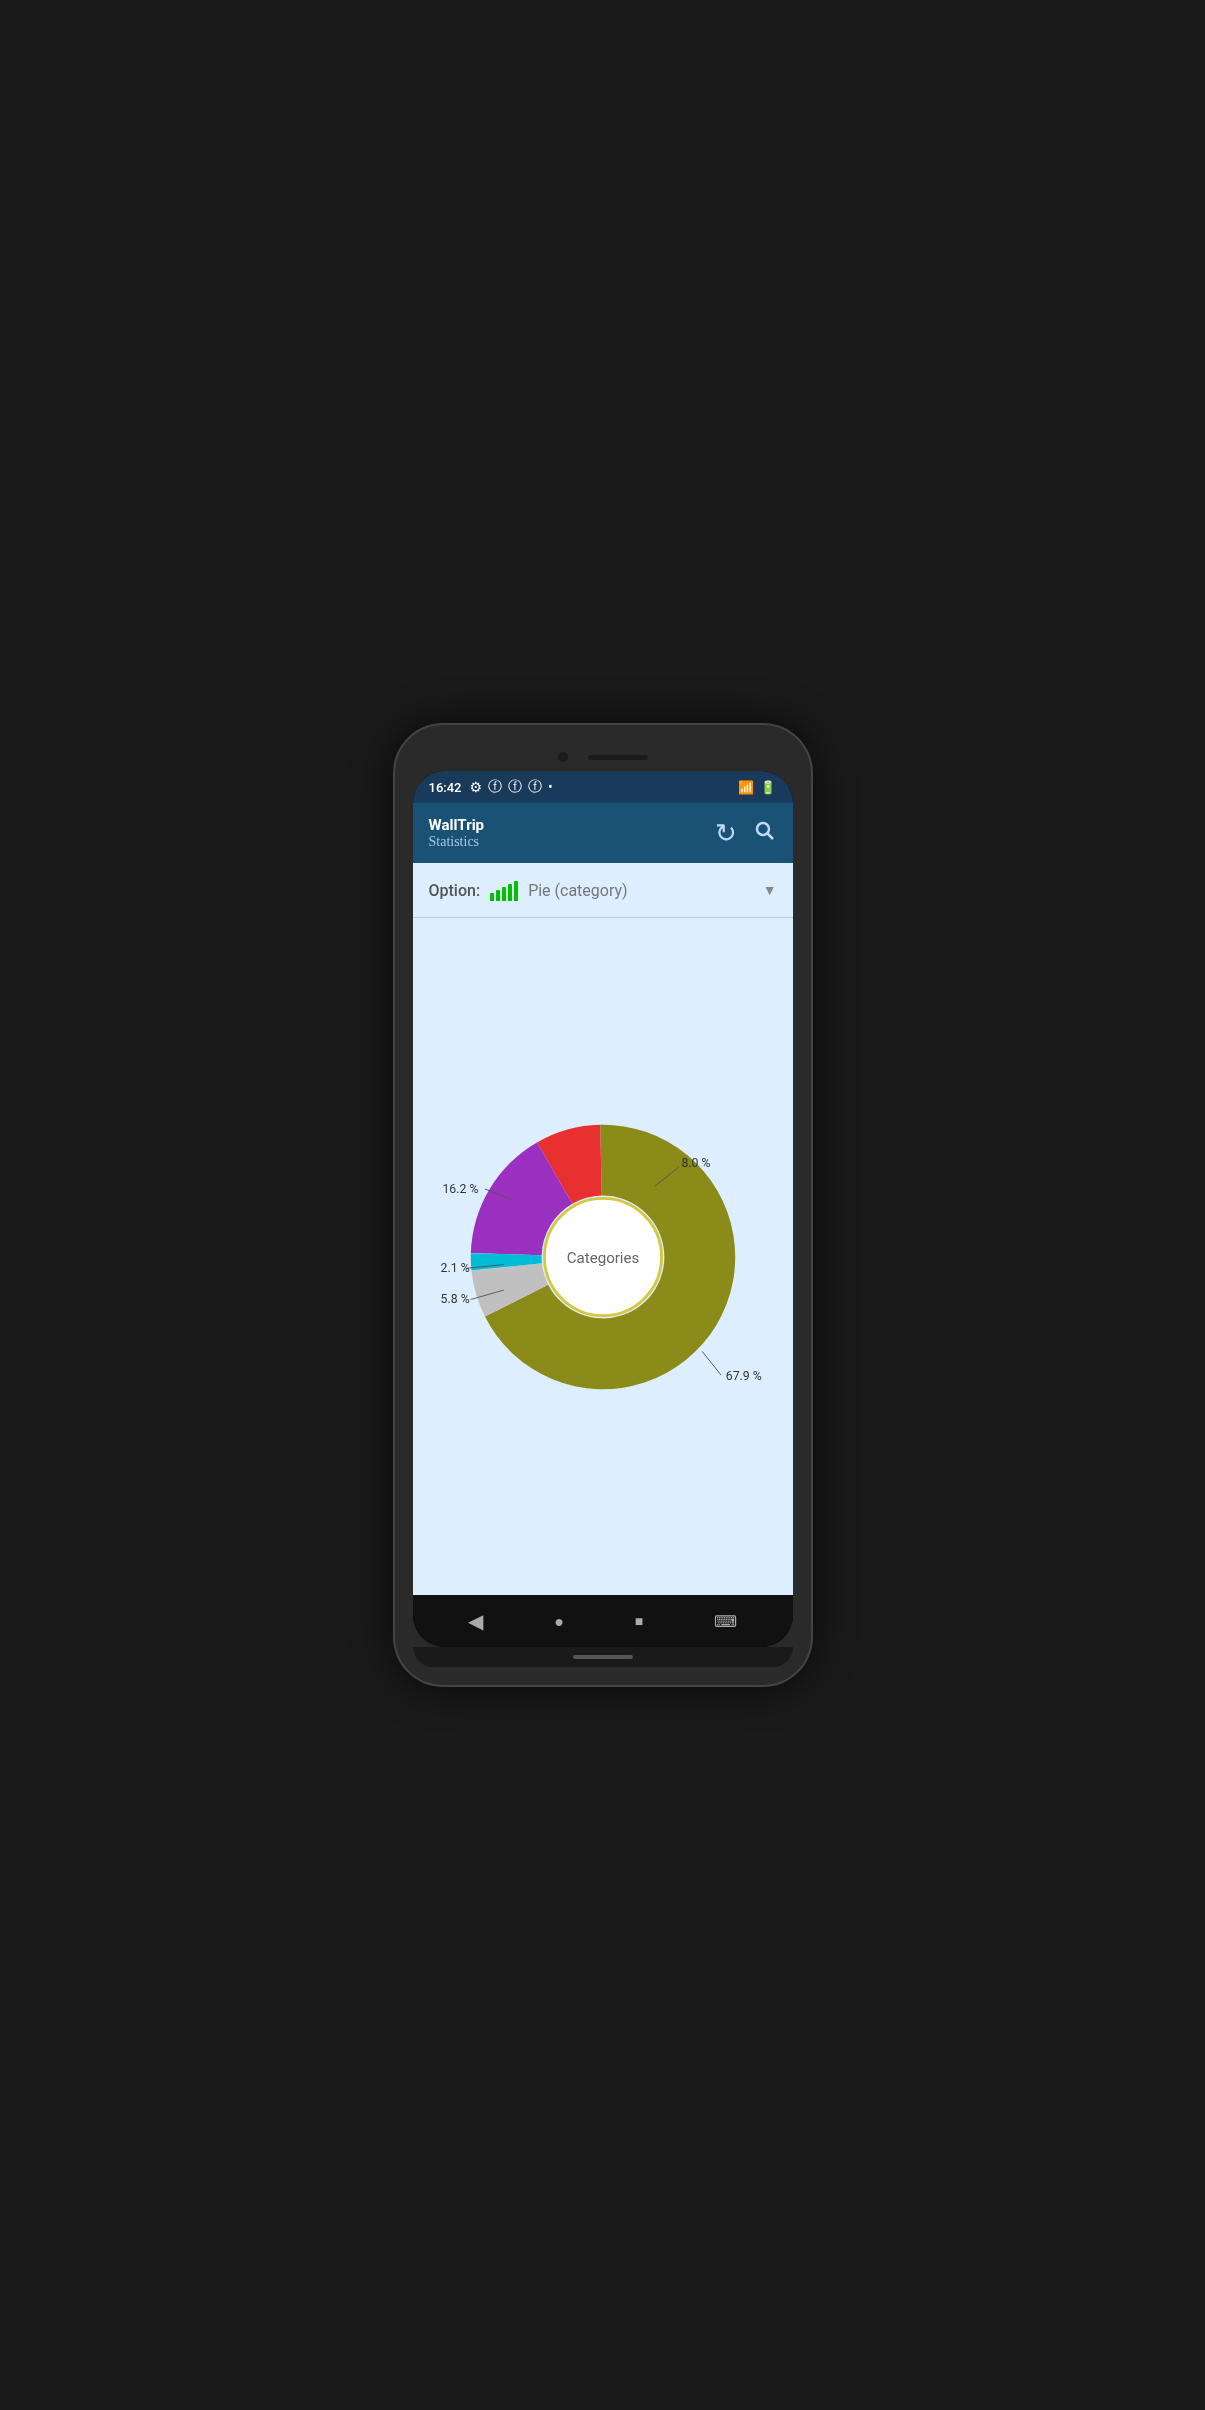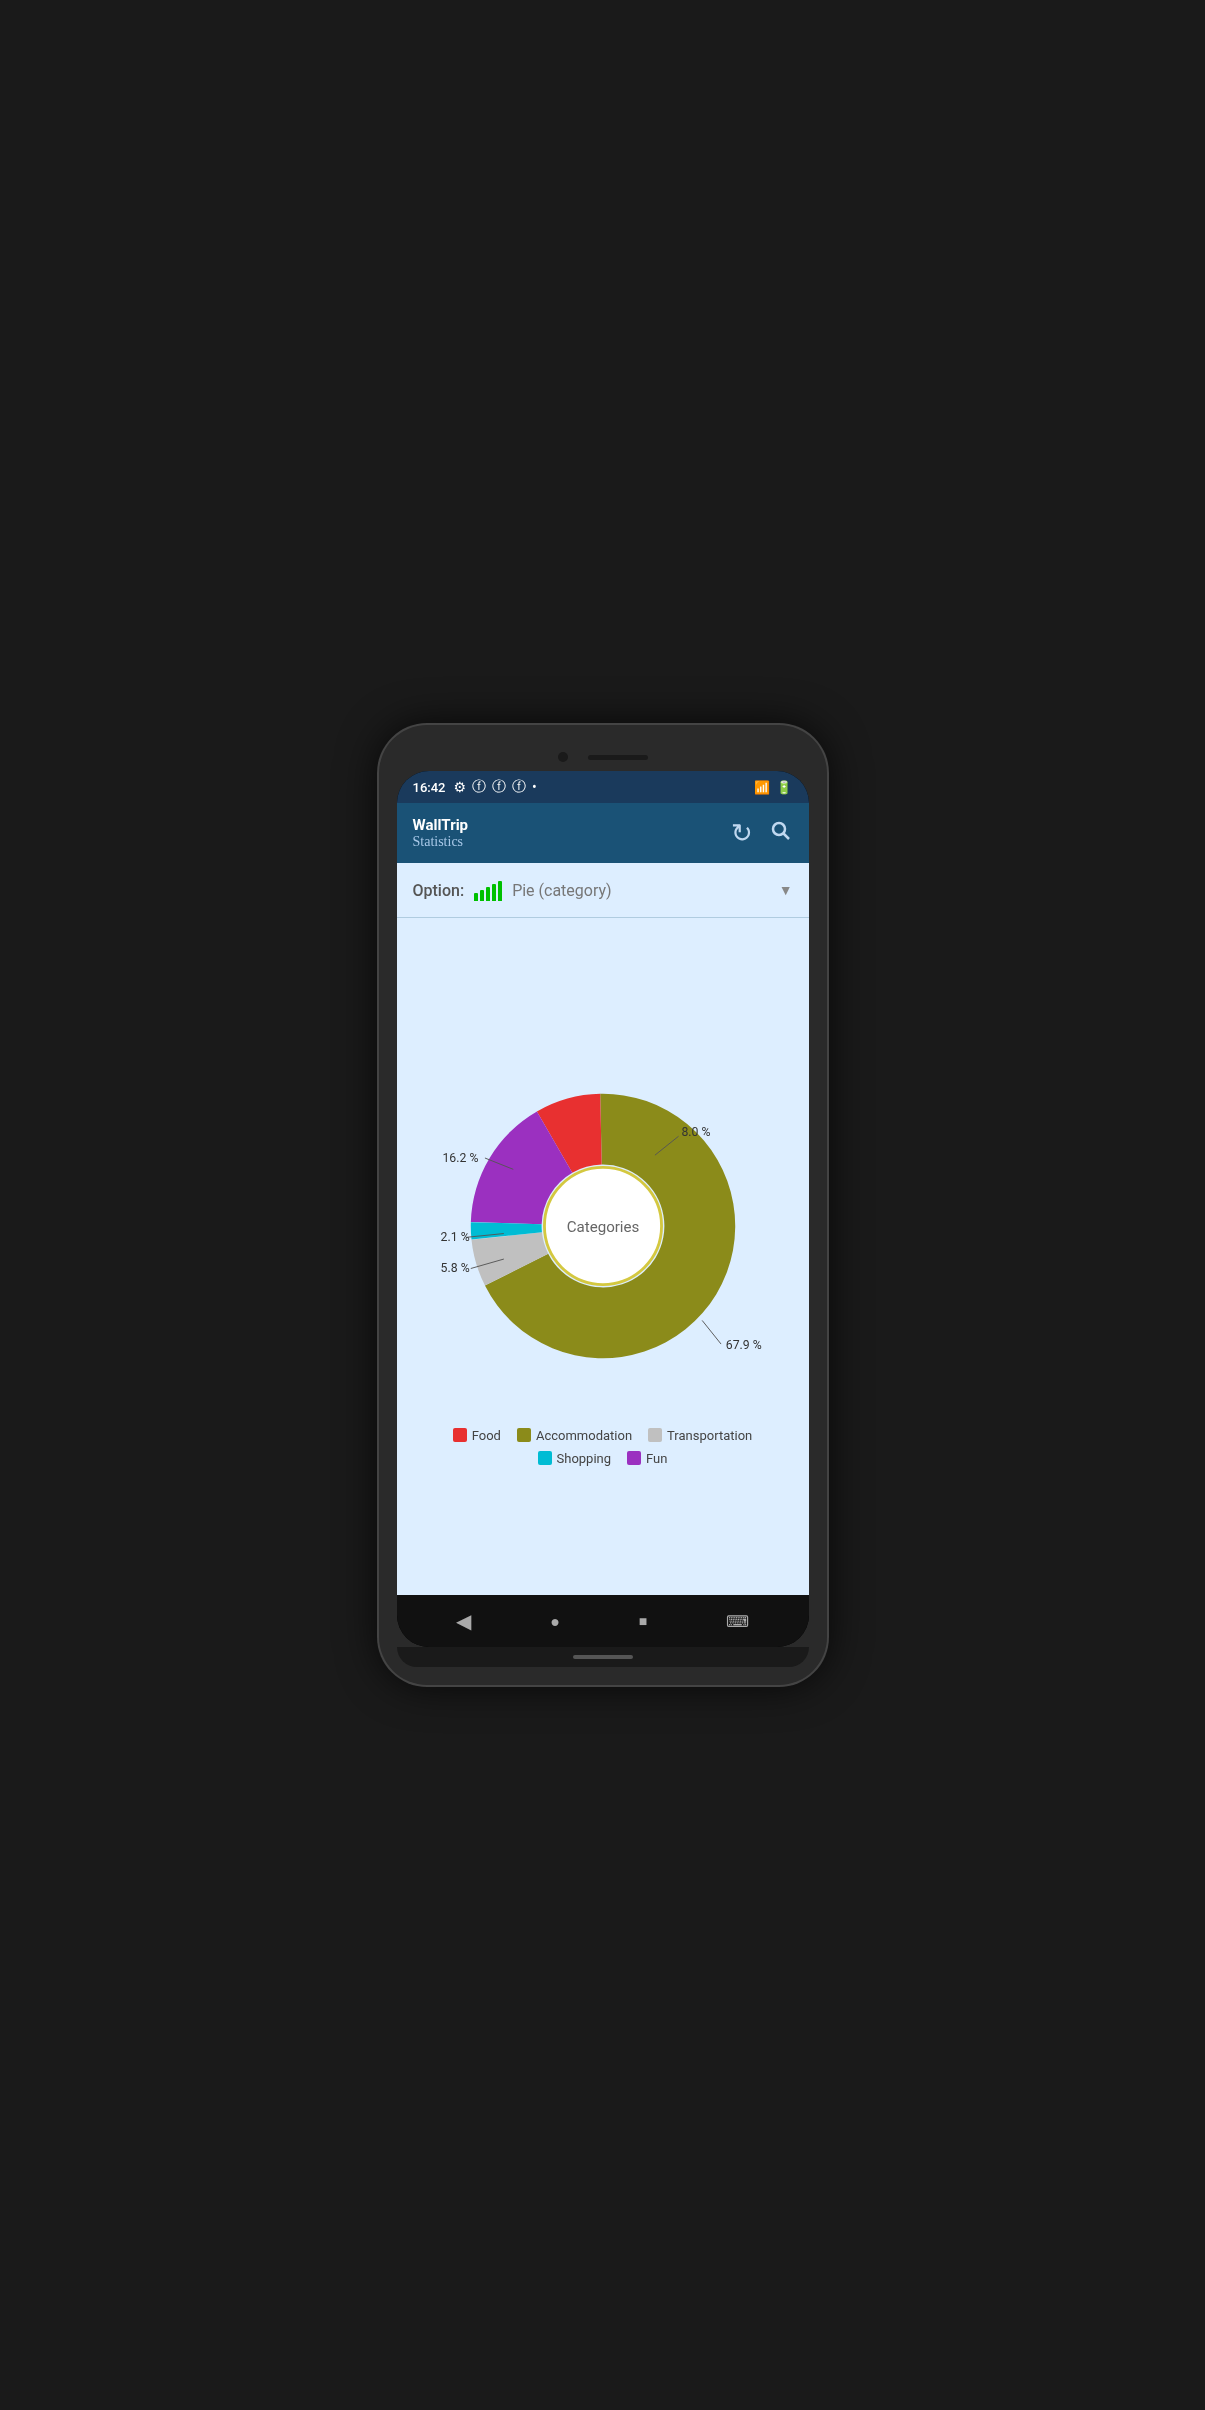--- a/index.html
+++ b/index.html
@@ -5,21 +5,21 @@
     * { box-sizing: border-box; margin: 0; padding: 0; }
     body {
       background: #1a1a1a;
       display: flex;
       justify-content: center;
       align-items: center;
       min-height: 100vh;
       font-family: 'Roboto', Arial, sans-serif;
     }
     .phone-frame {
-      width: 448px;
+      width: 416px;
       height: 960px;
       background: #2a2a2a;
       border-radius: 48px;
       padding: 18px;
       box-shadow: 0 0 0 2px #444, 0 0 40px rgba(0,0,0,0.8);
       position: relative;
       display: flex;
       flex-direction: column;
     }
     .phone-inner {
@@ -322,42 +322,20 @@
           <text x="-170" y="-68" font-size="13" fill="#333">16.2 %</text>
 
           <line x1="-105" y1="8" x2="-145" y2="12" stroke="#555" stroke-width="1"></line>
           <text x="-172" y="16" font-size="13" fill="#333">2.1 %</text>
 
           <line x1="-105" y1="35" x2="-140" y2="45" stroke="#555" stroke-width="1"></line>
           <text x="-172" y="49" font-size="13" fill="#333">5.8 %</text>
         </svg>
       </div>
 
-      <div class="legend">
-        <div class="legend-item">
-          <div class="legend-color" style="background:#e83030;"></div>
-          <span class="legend-text">Food</span>
-        </div>
-        <div class="legend-item">
-          <div class="legend-color" style="background:#8b8b1a;"></div>
-          <span class="legend-text">Accommodation</span>
-        </div>
-        <div class="legend-item">
-          <div class="legend-color" style="background:#c0c0c0;"></div>
-          <span class="legend-text">Transportation</span>
-        </div>
-        <div class="legend-item">
-          <div class="legend-color" style="background:#00bcd4;"></div>
-          <span class="legend-text">Shopping</span>
-        </div>
-        <div class="legend-item">
-          <div class="legend-color" style="background:#9b30c0;"></div>
-          <span class="legend-text">Fun</span>
-        </div>
-      </div>
     </div>
 
     <div class="bottom-nav">
       <span class="nav-btn">◀</span>
       <span class="nav-btn" style="font-size:16px;">●</span>
       <span class="nav-btn" style="font-size:14px;">■</span>
       <span class="nav-btn" style="font-size:16px;">⌨</span>
     </div>
   </div>
   <div class="phone-bottom-bar">

